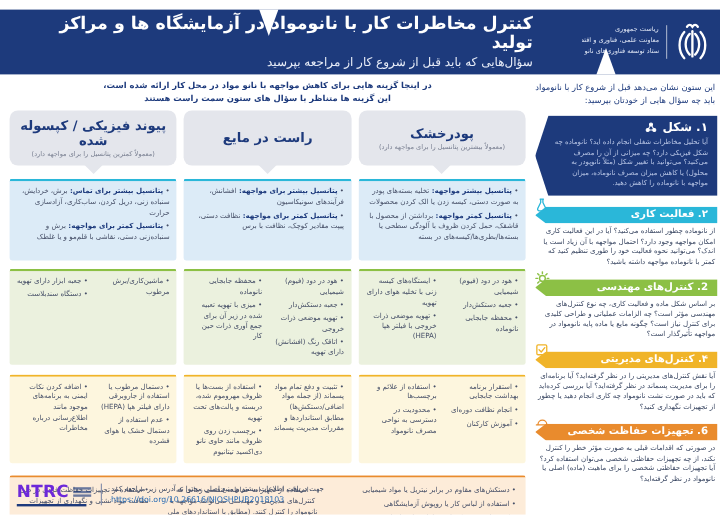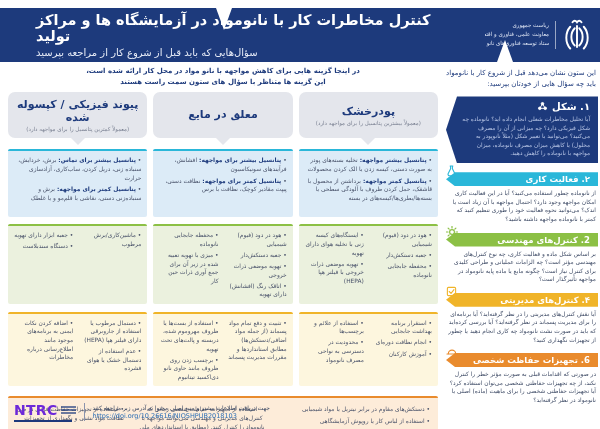--- a/index.html
+++ b/index.html
@@ -5,21 +5,21 @@
   html,body{margin:0;padding:0;}
   .page{position:relative;width:600px;height:429px;background:#ffffff;overflow:hidden;
         font-family:"DejaVu Sans",sans-serif;direction:rtl;}
   
   .header{position:absolute;top:8px;left:0;width:600px;height:54px;background:#1d3a7c;}
   .emblem-area{position:absolute;right:8px;top:0;height:100%;display:flex;align-items:center;gap:6px;}
   .emblem-area svg{flex:0 0 auto;}
   .h-div{width:1px;height:28px;background:rgba(255,255,255,.55);}
   .org-lines{display:flex;flex-direction:column;gap:1px;width:64px;}
   .org-lines span{font-size:5.5px;line-height:1.45;color:#dfe6f5;text-align:right;white-space:nowrap;overflow:hidden;}
-  .titles{position:absolute;right:156px;left:36px;top:50%;transform:translateY(-50%);text-align:left;color:#fff;}
+  .titles{position:absolute;right:156px;left:36px;top:50%;transform:translateY(-50%);text-align:right;color:#fff;}
   .h-title{font-size:14.5px;font-weight:bold;margin-bottom:3px;}
   .h-sub{font-size:10px;color:#e8edf8;}
   .notch-a{position:absolute;top:0;left:216px;width:0;height:0;
            border-left:8px solid transparent;border-right:8px solid transparent;border-top:22px solid #fff;}
   .notch-b{position:absolute;bottom:0;left:497px;width:0;height:0;
            border-left:8px solid transparent;border-right:8px solid transparent;border-bottom:22px solid #fff;}
   
   .sidebar{position:absolute;top:66px;right:2px;width:152px;}
   .sb-intro{font-size:7px;line-height:1.6;color:#1d3a7c;text-align:right;padding:2px 2px 0 0;}
   .q1-box{margin-top:6px;background:#1d3a7c;color:#fff;
@@ -177,21 +177,21 @@
       <div>در اینجا گزینه هایی برای کاهش مواجهه با نانو مواد در محل کار ارائه شده است،</div>
       <div>این گزینه ها متناظر با سؤال های ستون سمت راست هستند</div>
     </div>
 
     <div class="grid">
       <div class="col-head">
         <div class="ch-title">پودرخشک</div>
         <div class="ch-sub">(معمولاً بیشترین پتانسیل را برای مواجهه دارد)</div>
       </div>
       <div class="col-head">
-        <div class="ch-title">معلق در مایع</div>
+        <div class="ch-title">راست در مایع</div>
         <div class="ch-sub"></div>
       </div>
       <div class="col-head">
         <div class="ch-title">پیوند فیزیکی / کپسوله شده</div>
         <div class="ch-sub">(معمولاً کمترین پتانسیل را برای مواجهه دارد)</div>
       </div>
     </div>
 
     <div class="grid row-blue">
       <div class="cell blue">

